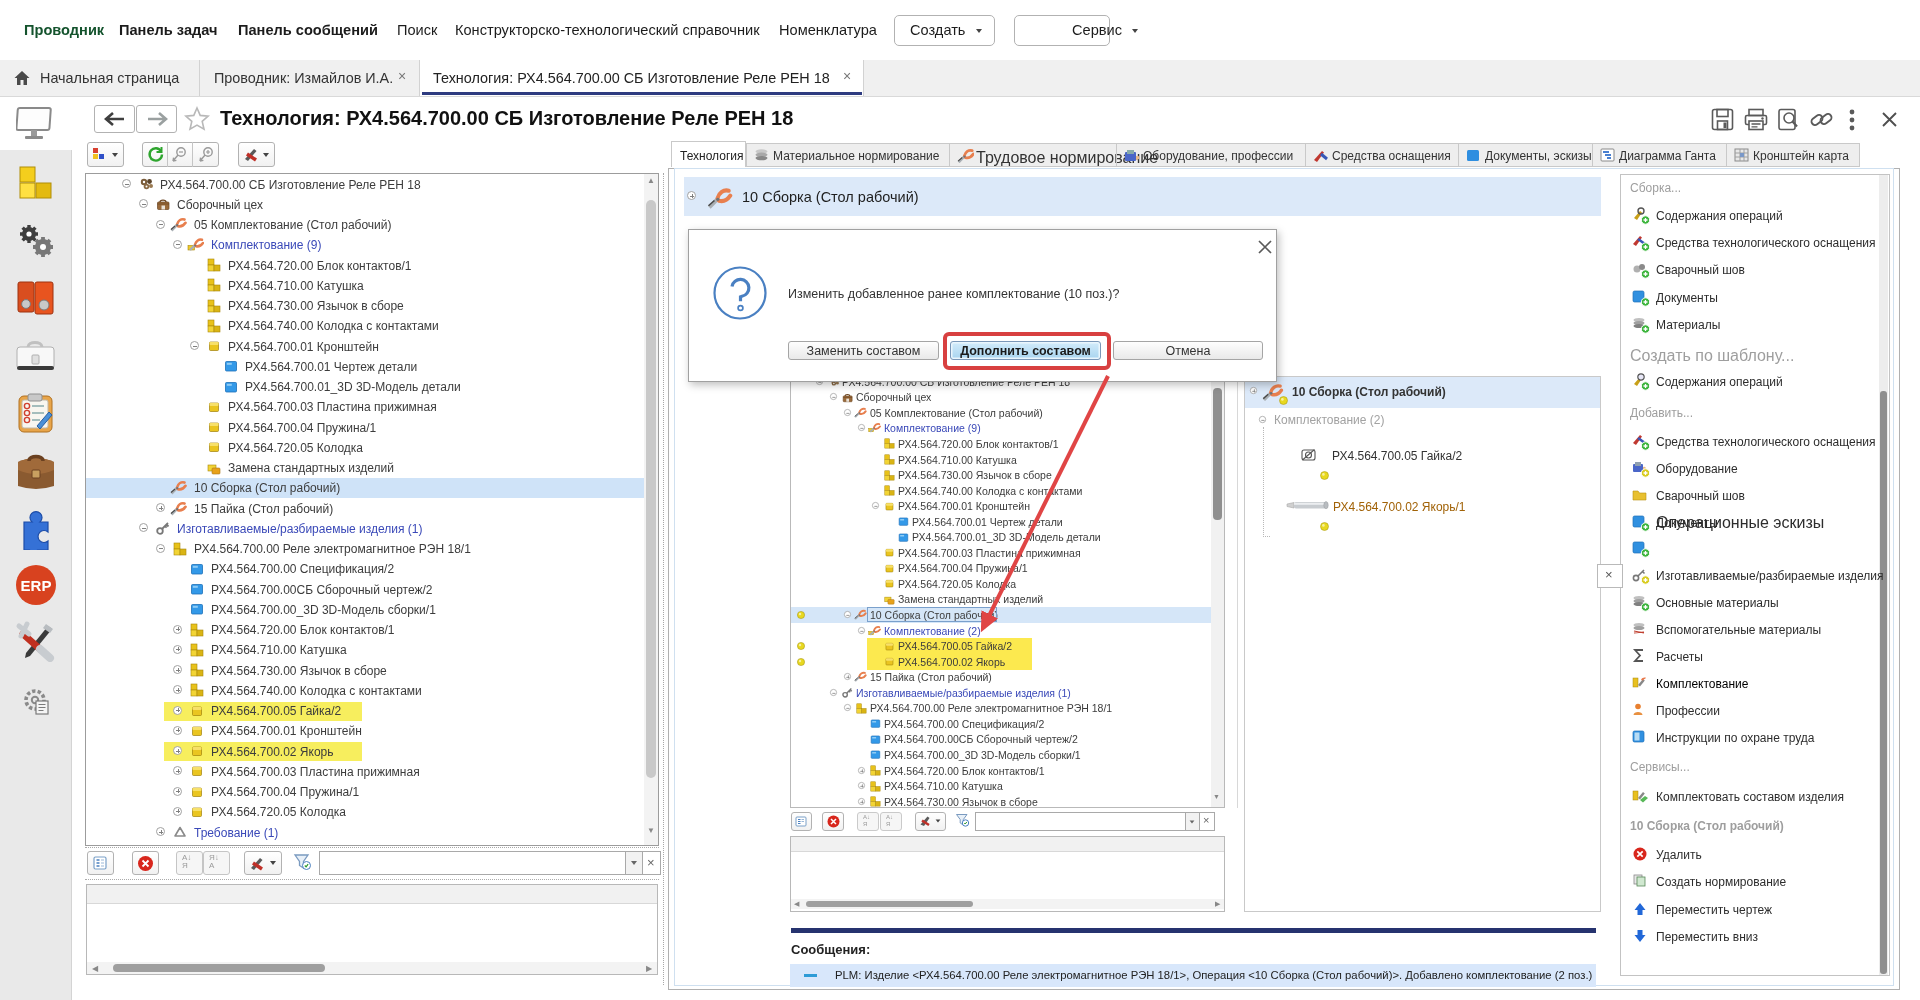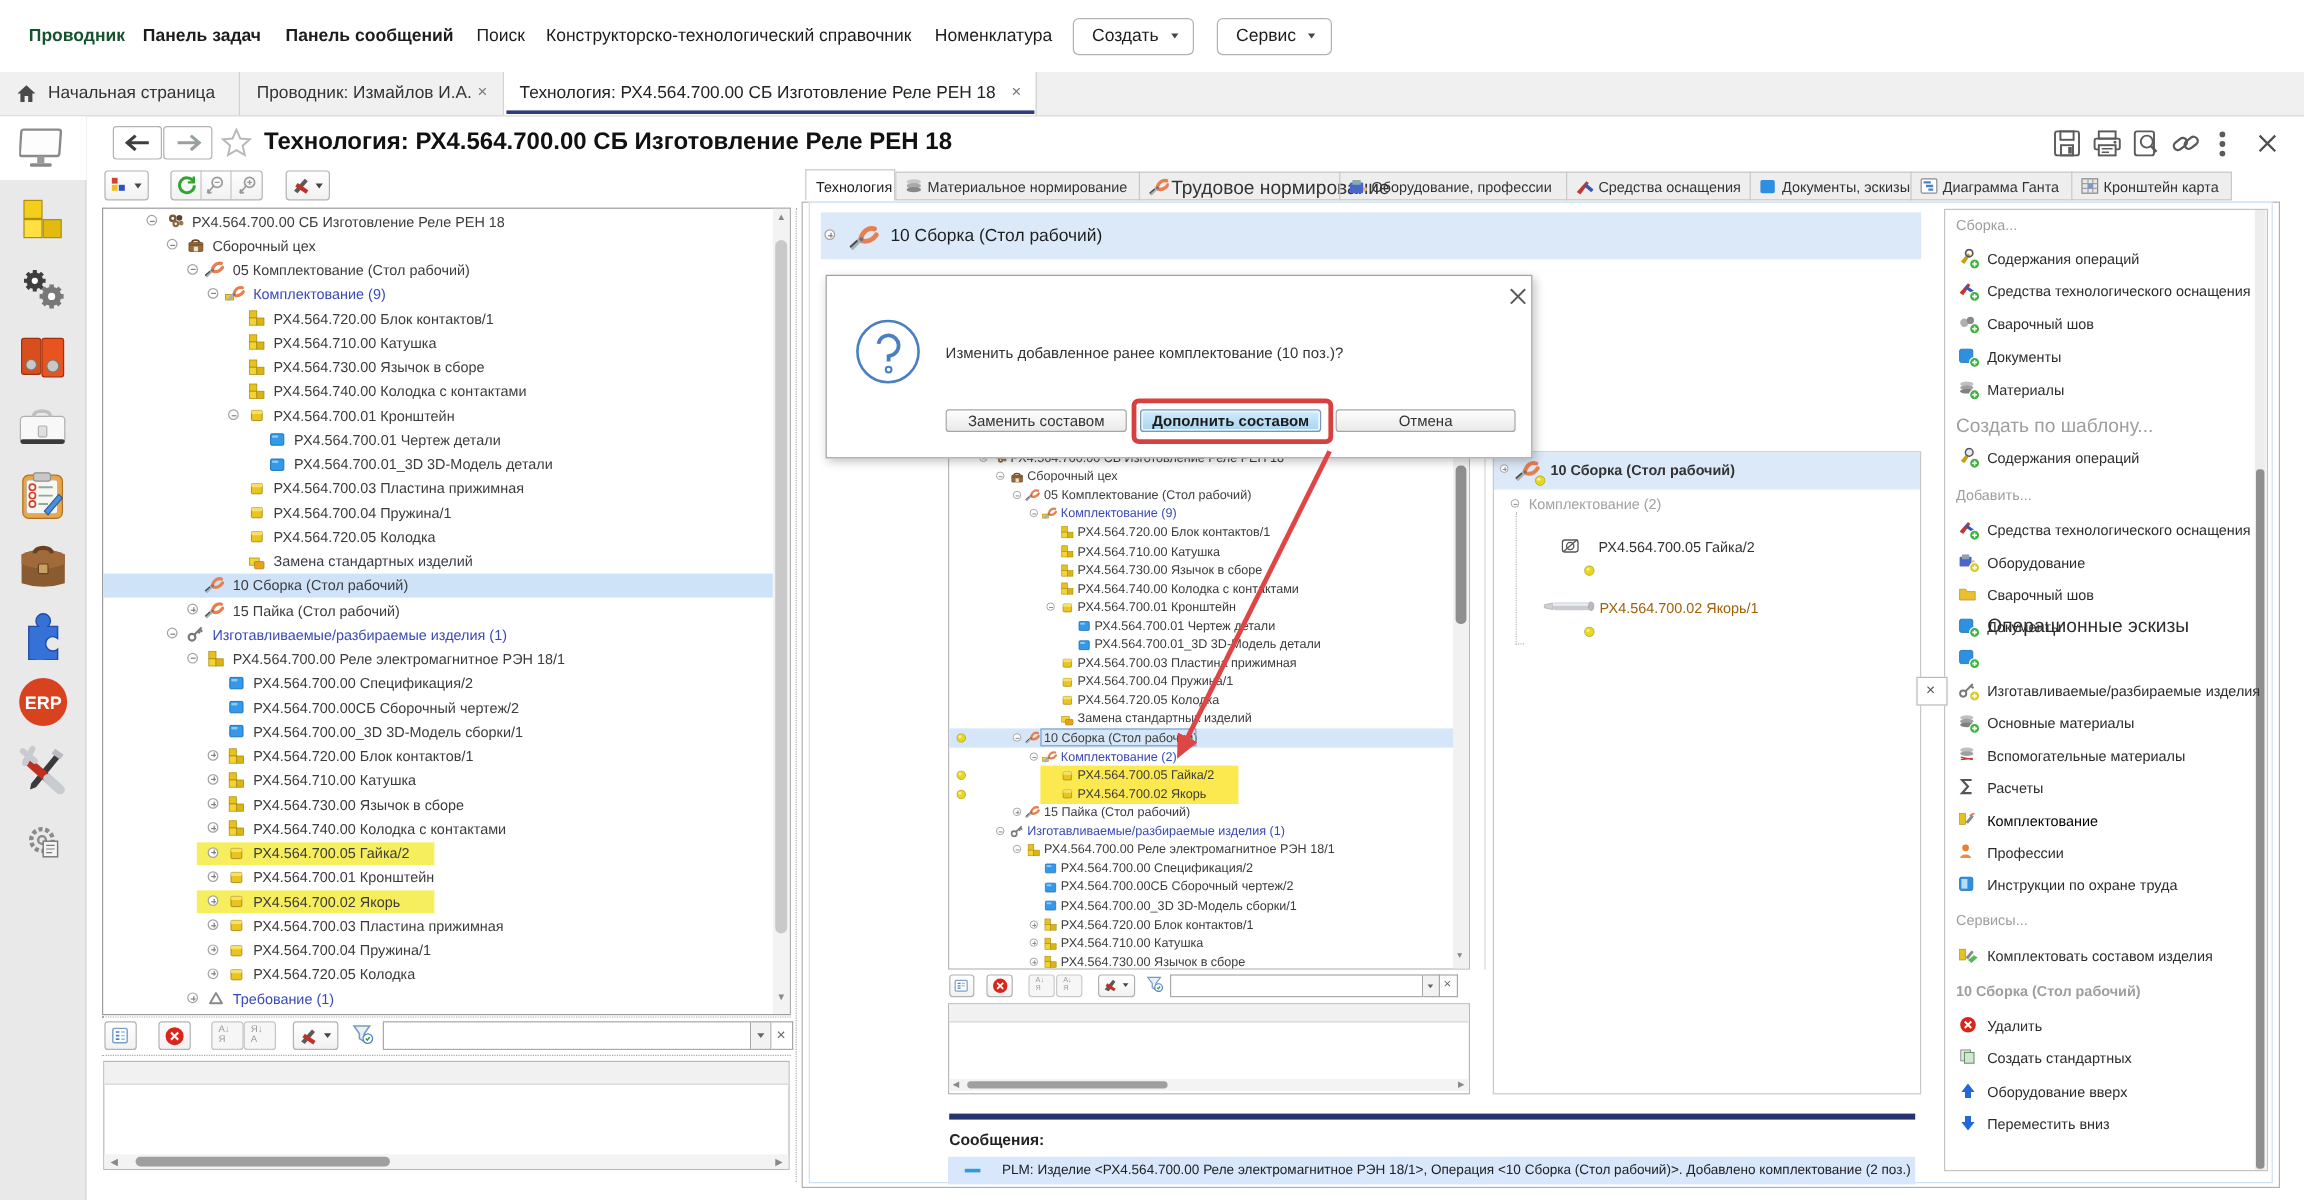--- a/index.html
+++ b/index.html
@@ -78,21 +78,21 @@
   </svg>
 <div class="tx" style="left:24px;top:22px;font-size:14.6px;color:#14532d;font-weight:bold;">Проводник</div>
 <div class="tx" style="left:119px;top:22px;font-size:14.6px;color:#1c1c1c;font-weight:bold;">Панель задач</div>
 <div class="tx" style="left:238px;top:22px;font-size:14.6px;color:#1c1c1c;font-weight:bold;">Панель сообщений</div>
 <div class="tx" style="left:397px;top:22px;font-size:14.6px;color:#1c1c1c;">Поиск</div>
 <div class="tx" style="left:455px;top:22px;font-size:14.6px;color:#1c1c1c;">Конструкторско-технологический справочник</div>
 <div class="tx" style="left:779px;top:22px;font-size:14.6px;color:#1c1c1c;">Номенклатура</div>
 <div class="btn" style="left:894px;top:15px;width:101px;height:31px;border-radius:5px;background:#fff;"></div>
 <div class="tx" style="left:910px;top:22px;font-size:14.6px;color:#1c1c1c;">Создать <span class="caret" style="margin-left:6px;vertical-align:2px;"></span></div>
 <div class="btn" style="left:1014px;top:15px;width:96px;height:31px;border-radius:5px;background:#fff;"></div>
-<div class="tx" style="left:1030px;top:22px;font-size:14.6px;color:#1c1c1c;">Сервис <span class="caret" style="margin-left:6px;vertical-align:2px;"></span></div>
+<div class="tx" style="left:1072px;top:22px;font-size:14.6px;color:#1c1c1c;">Сервис <span class="caret" style="margin-left:6px;vertical-align:2px;"></span></div>
 <div class="abs" style="left:0;top:60px;width:1920px;height:37px;background:#f0f0f0;border-bottom:1px solid #d9d9d9;"></div>
 <div class="abs" style="left:419px;top:60px;width:444px;height:36px;background:#fff;"></div>
 <div class="abs" style="left:199px;top:60px;width:1px;height:36px;background:#d2d2d2;"></div>
 <div class="abs" style="left:419px;top:60px;width:1px;height:36px;background:#d2d2d2;"></div>
 <div class="abs" style="left:863px;top:60px;width:1px;height:36px;background:#d2d2d2;"></div>
 <svg class="abs" style="left:13px;top:69px" width="18" height="18">
     <path d="M9 2 L16.5 9 H14 V16 H10.5 V11 H7.5 V16 H4 V9 H1.5 Z" fill="#4a4a4a"></path>
   </svg>
 <div class="tx" style="left:40px;top:70px;font-size:14.4px;color:#333;">Начальная страница</div>
 <div class="tx" style="left:214px;top:70px;font-size:14.4px;color:#333;">Проводник: Измайлов И.А.</div>
@@ -878,22 +878,22 @@
 <div class="tx" style="left:1630px;top:819px;font-size:12px;font-weight:bold;color:#9e9e9e;">10 Сборка (Стол рабочий)</div>
 <svg class="abs" style="left:1632px;top:846px" width="19" height="18">
     <circle cx="8" cy="8" r="6.5" fill="#d8261c"></circle>
     <path d="M5.3 5.3 l5.4 5.4 M10.7 5.3 l-5.4 5.4" stroke="#fff" stroke-width="1.7"></path>
   </svg>
 <div class="tx" style="left:1656px;top:847.5px;font-size:12px;color:#2d2d2d;">Удалить</div>
 <svg class="abs" style="left:1632px;top:873px" width="19" height="18">
     <rect x="2" y="2" width="8" height="9" fill="#e8e8e8" stroke="#888" stroke-width=".8"></rect>
     <rect x="5" y="4" width="8" height="9" fill="#d0e8d0" stroke="#588858" stroke-width=".8"></rect>
   </svg>
-<div class="tx" style="left:1656px;top:874.5px;font-size:12px;color:#2d2d2d;">Создать стандартных</div>
+<div class="tx" style="left:1656px;top:874.5px;font-size:12px;color:#2d2d2d;">Создать нормирование</div>
 <svg class="abs" style="left:1632px;top:901px" width="19" height="18">
     <path d="M8 2 L13.5 9 H10.5 V14 H5.5 V9 H2.5 Z" fill="#2268d8"></path>
   </svg>
-<div class="tx" style="left:1656px;top:902.5px;font-size:12px;color:#2d2d2d;">Оборудование вверх</div>
+<div class="tx" style="left:1656px;top:902.5px;font-size:12px;color:#2d2d2d;">Переместить чертеж</div>
 <svg class="abs" style="left:1632px;top:928px" width="19" height="18">
     <path d="M8 14 L13.5 7 H10.5 V2 H5.5 V7 H2.5 Z" fill="#2268d8"></path>
   </svg>
 <div class="tx" style="left:1656px;top:929.5px;font-size:12px;color:#2d2d2d;">Переместить вниз</div>
 <div class="abs" style="left:1597px;top:564px;width:26px;height:24px;border:1px solid #b9b9b9;background:#fff;"></div>
 <div class="tx" style="left:1605px;top:567px;font-size:13px;color:#555;">×</div>
 </body></html>

